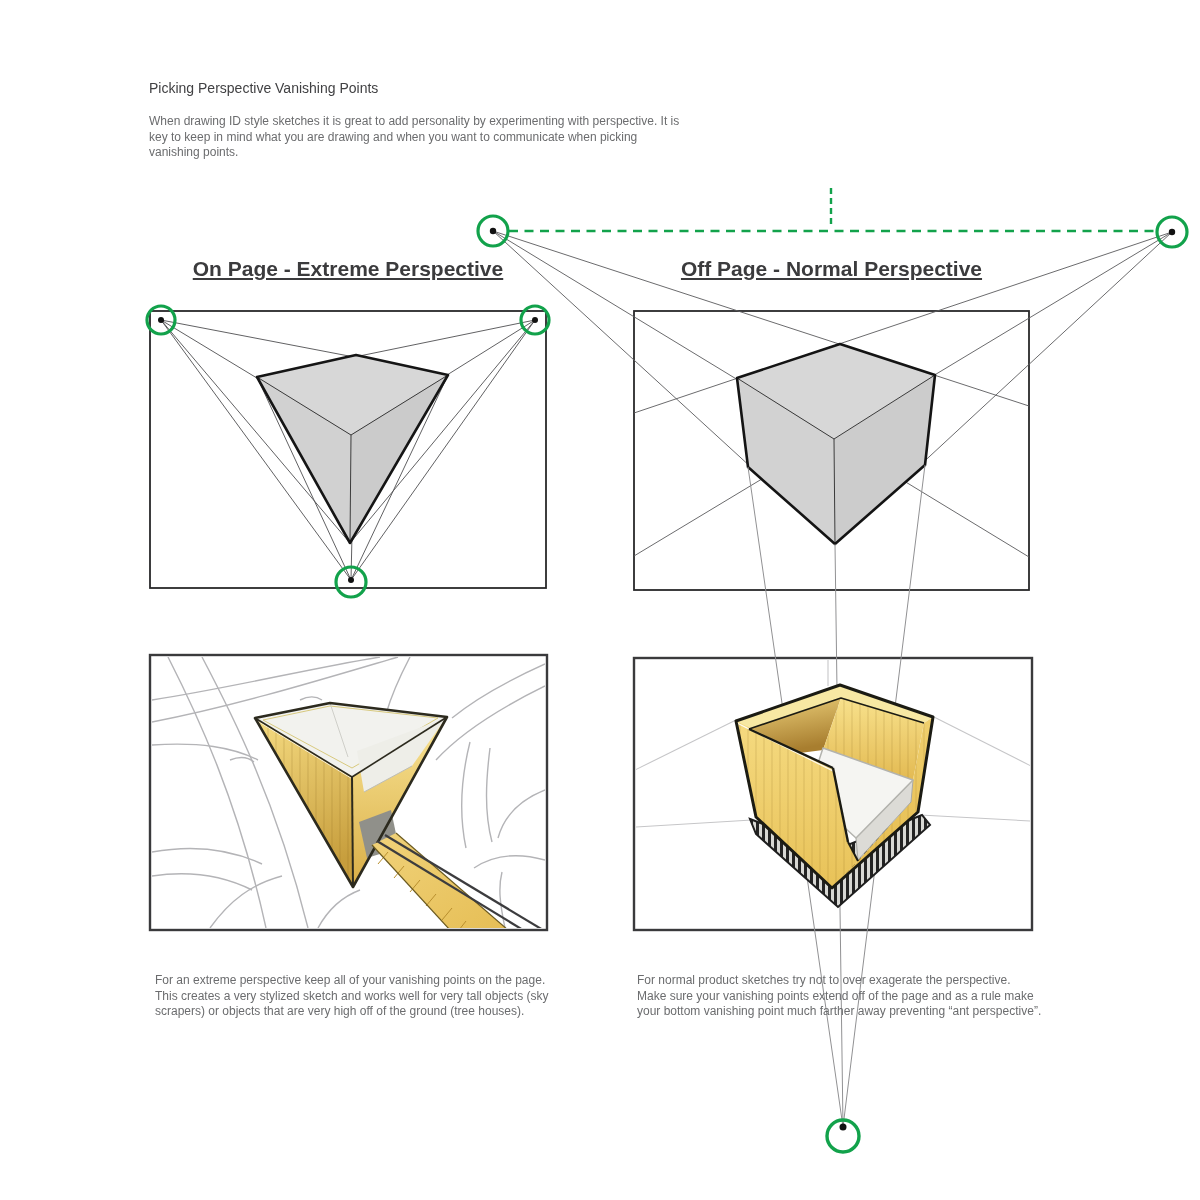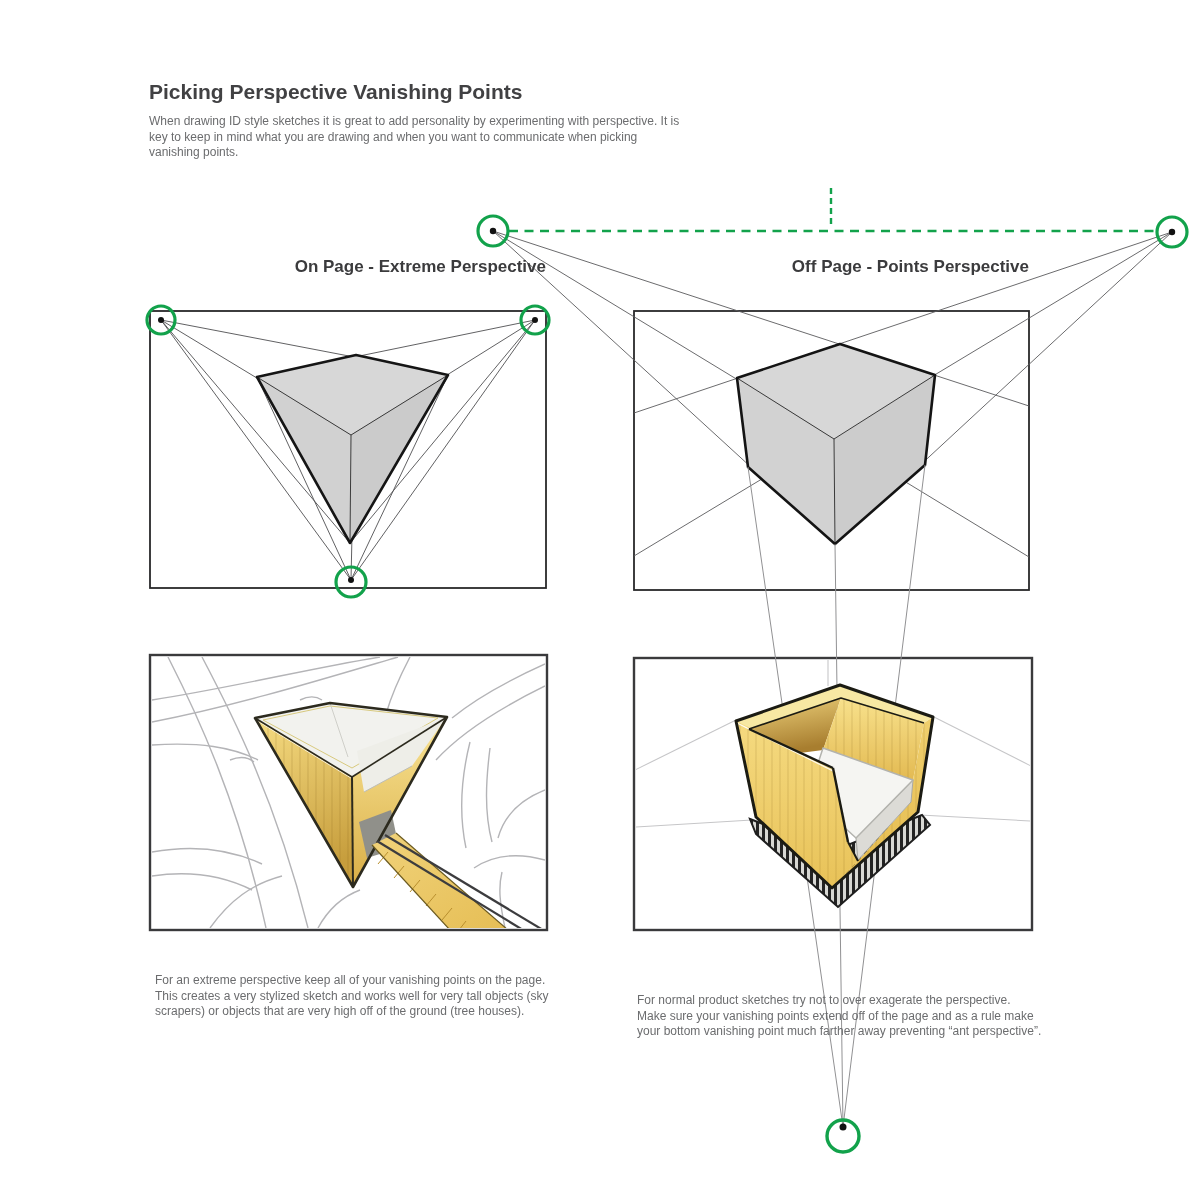--- a/index.html
+++ b/index.html
@@ -1,28 +1,28 @@
 <!DOCTYPE html>
 <html><head>
 <meta charset="utf-8">
 <style>
   html,body{margin:0;padding:0;}
   body{width:1200px;height:1200px;background:#fff;font-family:"Liberation Sans",sans-serif;position:relative;overflow:hidden;}
   .stage{position:absolute;left:0;top:0;width:1200px;height:1200px;}
   svg.draw{position:absolute;left:0;top:0;}
   .txt{position:absolute;color:#6b6c6e;font-size:12px;line-height:1.3;}
-  .title{position:absolute;left:149px;top:80px;font-size:21px;font-weight:700;color:#414143;}
+  .title{position:absolute;left:149px;top:80px;font-size:14px;font-weight:400;color:#414143;}
   .intro{left:149px;top:114px;width:540px;}
-  .heading{position:absolute;top:257px;font-size:17px;font-weight:700;color:#3b3b3d;text-align:right;}
+  .heading{position:absolute;top:257px;font-size:21px;font-weight:700;color:#3b3b3d;text-align:center;text-decoration:underline;}
   .heading.lft{left:150px;width:396px;}
   .heading.rgt{left:634px;width:395px;}
   .callout{position:absolute;left:810px;top:127px;width:268px;height:59px;border:2px dashed #12a24b;border-radius:10px;display:flex;align-items:center;justify-content:center;text-align:center;font-size:16.5px;color:#6b6c6e;line-height:1.25;padding:2px 10px;box-sizing:border-box;background:transparent;}
   .caption{top:973px;width:404px;}
   .caption.lft{left:155px;}
-  .caption.rgt{left:637px;width:406px;margin-top:20px;}
+  .caption.rgt{left:637px;width:406px;}
   .green{stroke:#12a24b;}
 </style>
 </head>
 <body>
 
 <div class="stage">
 
 <svg class="draw" width="1200" height="1200" viewBox="0 0 1200 1200">
   <defs>
     <linearGradient id="gTHL" x1="0" y1="0" x2="0.25" y2="1">
@@ -226,17 +226,17 @@
     <circle cx="493" cy="231" r="3.2" fill="#111"></circle>
     <circle cx="1172" cy="232" r="3.2" fill="#111"></circle>
     <circle class="green" cx="843" cy="1136" r="16" fill="none" stroke-width="3.4"></circle>
     <circle cx="843" cy="1127" r="3.5" fill="#111"></circle>
   </g>
 </svg>
 
 <div class="title">Picking Perspective Vanishing Points</div>
 <div class="txt intro">When drawing ID style sketches it is great to add personality by experimenting with perspective. It is key to keep in mind what you are drawing and when you want to communicate when picking vanishing points.</div>
 <div class="heading lft">On Page - Extreme Perspective</div>
-<div class="heading rgt">Off Page - Points Perspective</div>
+<div class="heading rgt">Off Page - Normal Perspective</div>
 <div class="txt caption lft">For an extreme perspective keep all of your vanishing points on the page. This creates a very stylized sketch and works well for very tall objects (sky scrapers) or objects that are very high off of the ground (tree houses).</div>
 <div class="txt caption rgt">For normal product sketches try not to over exagerate the perspective. Make sure your vanishing points extend off of the page and as a rule make your bottom vanishing point much farther away preventing “ant perspective”.</div>
 
 </div>
 
 </body></html>

